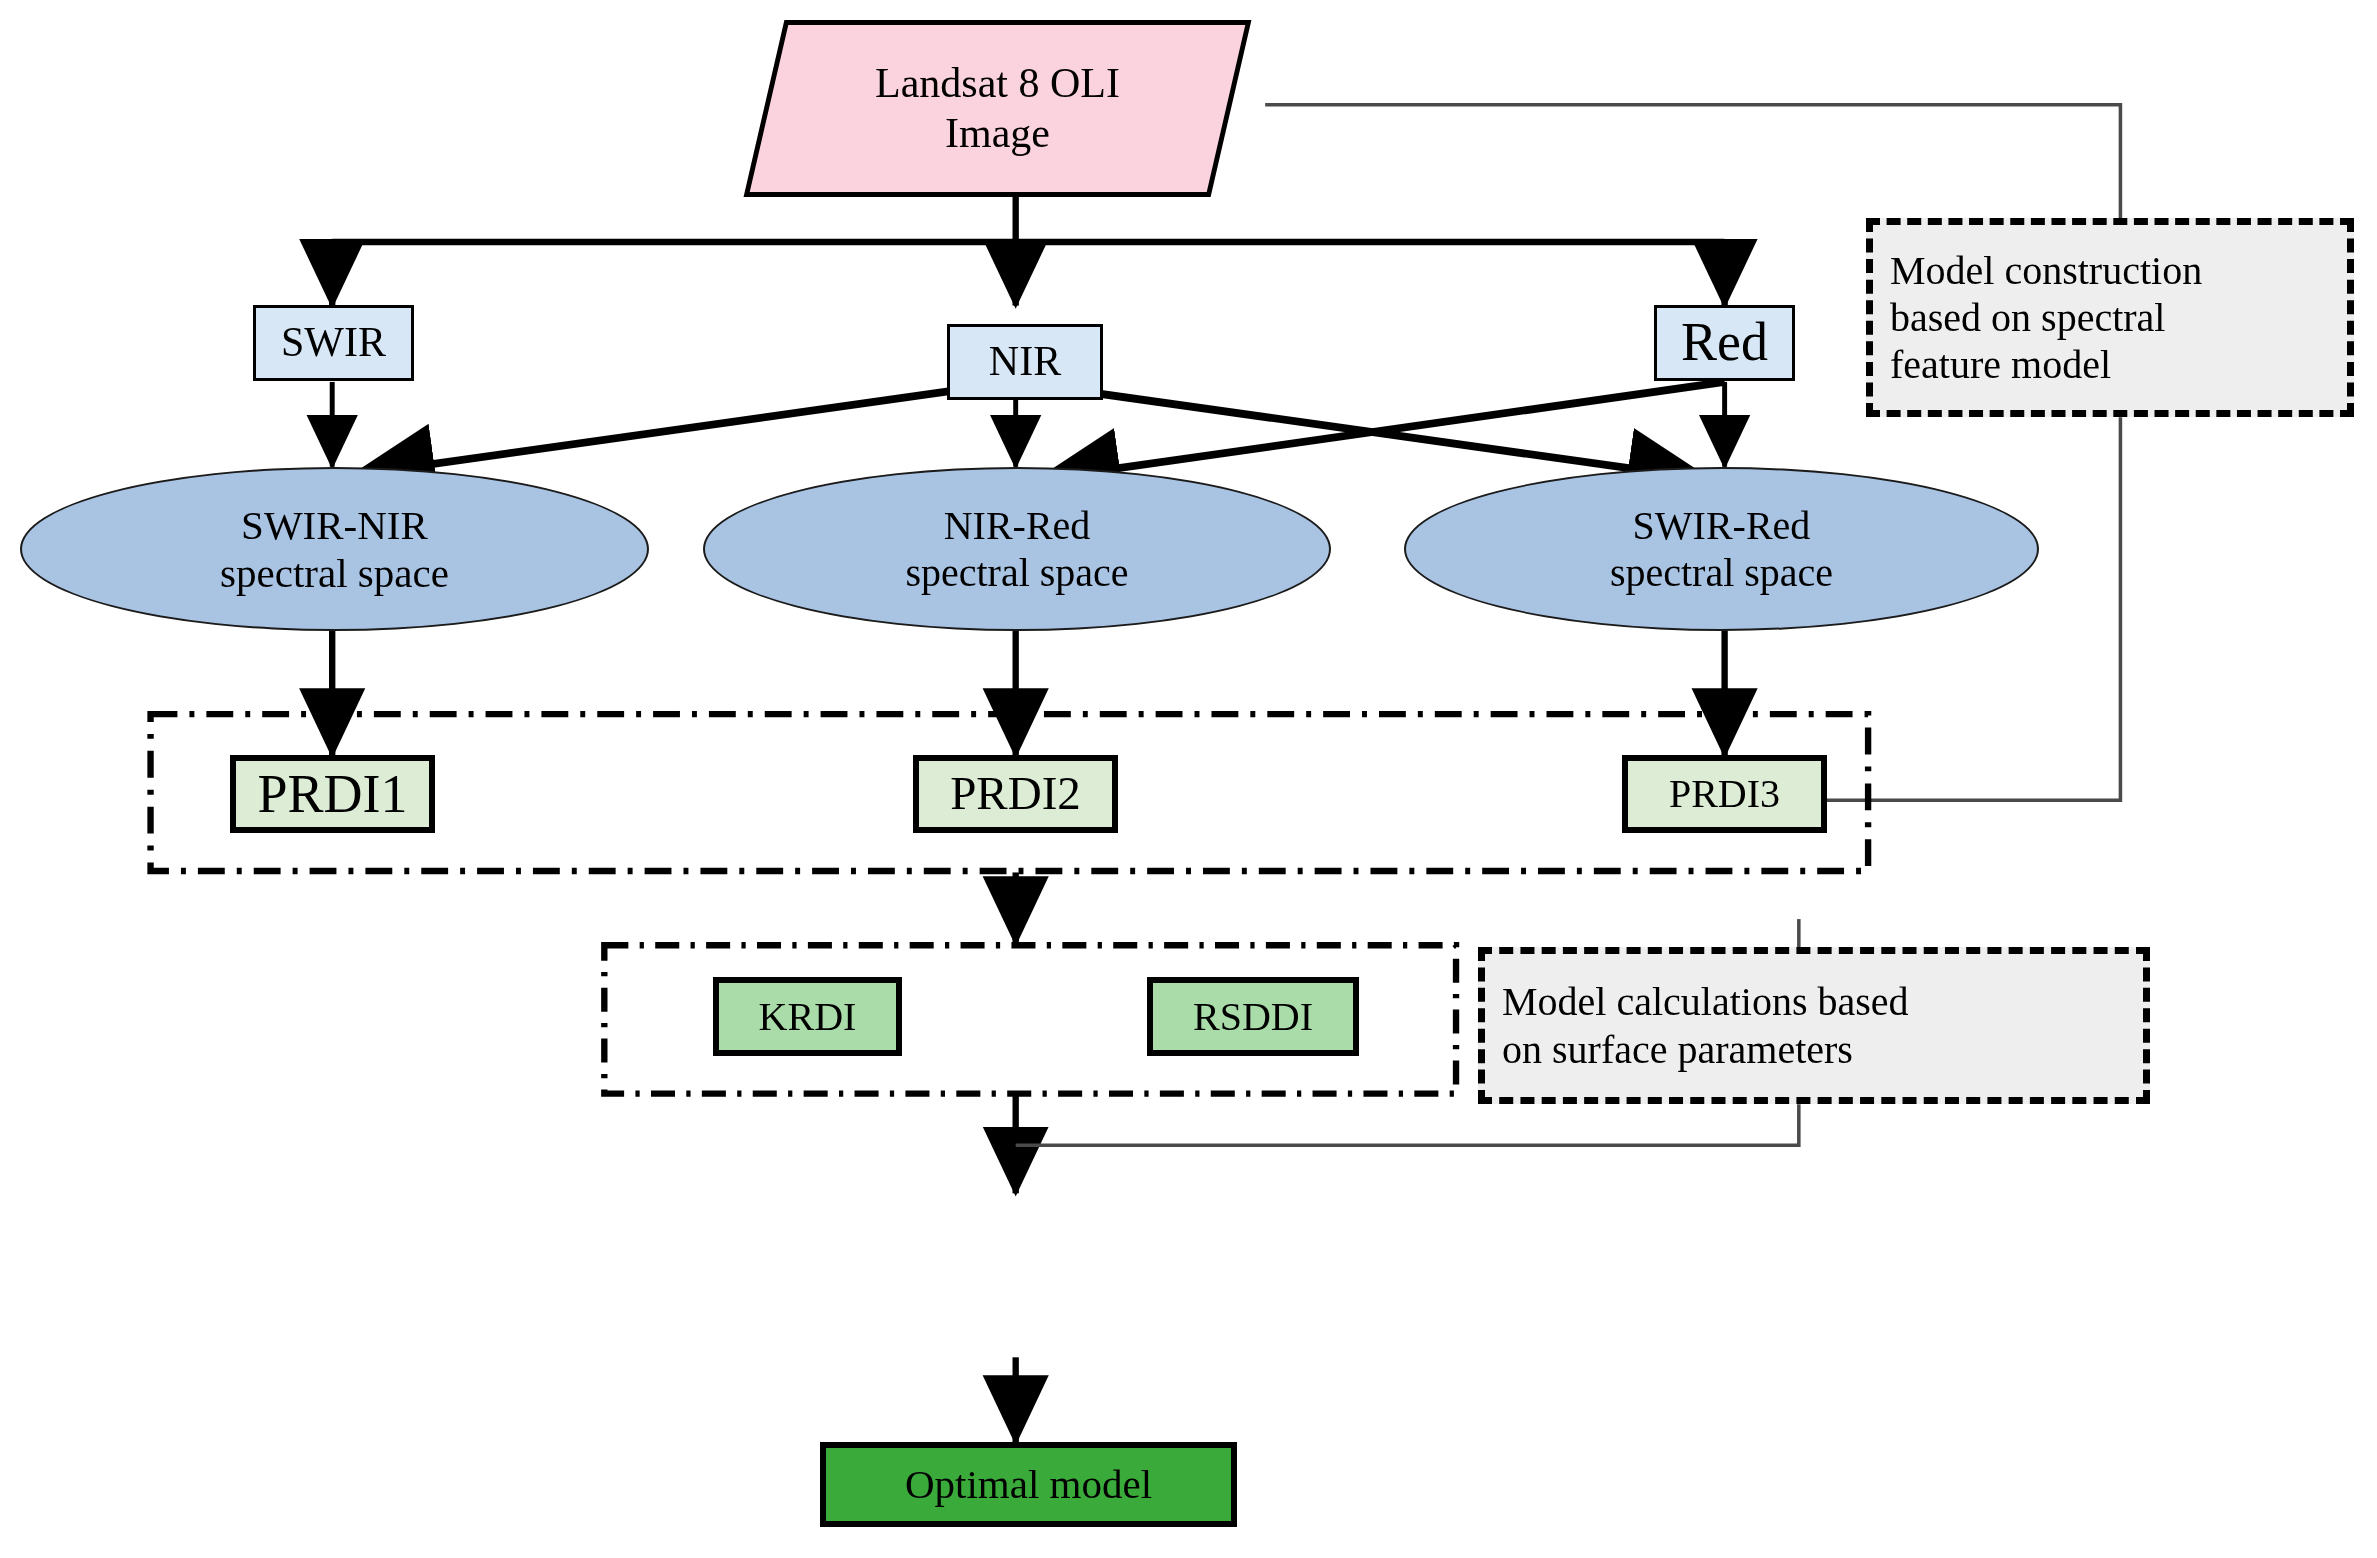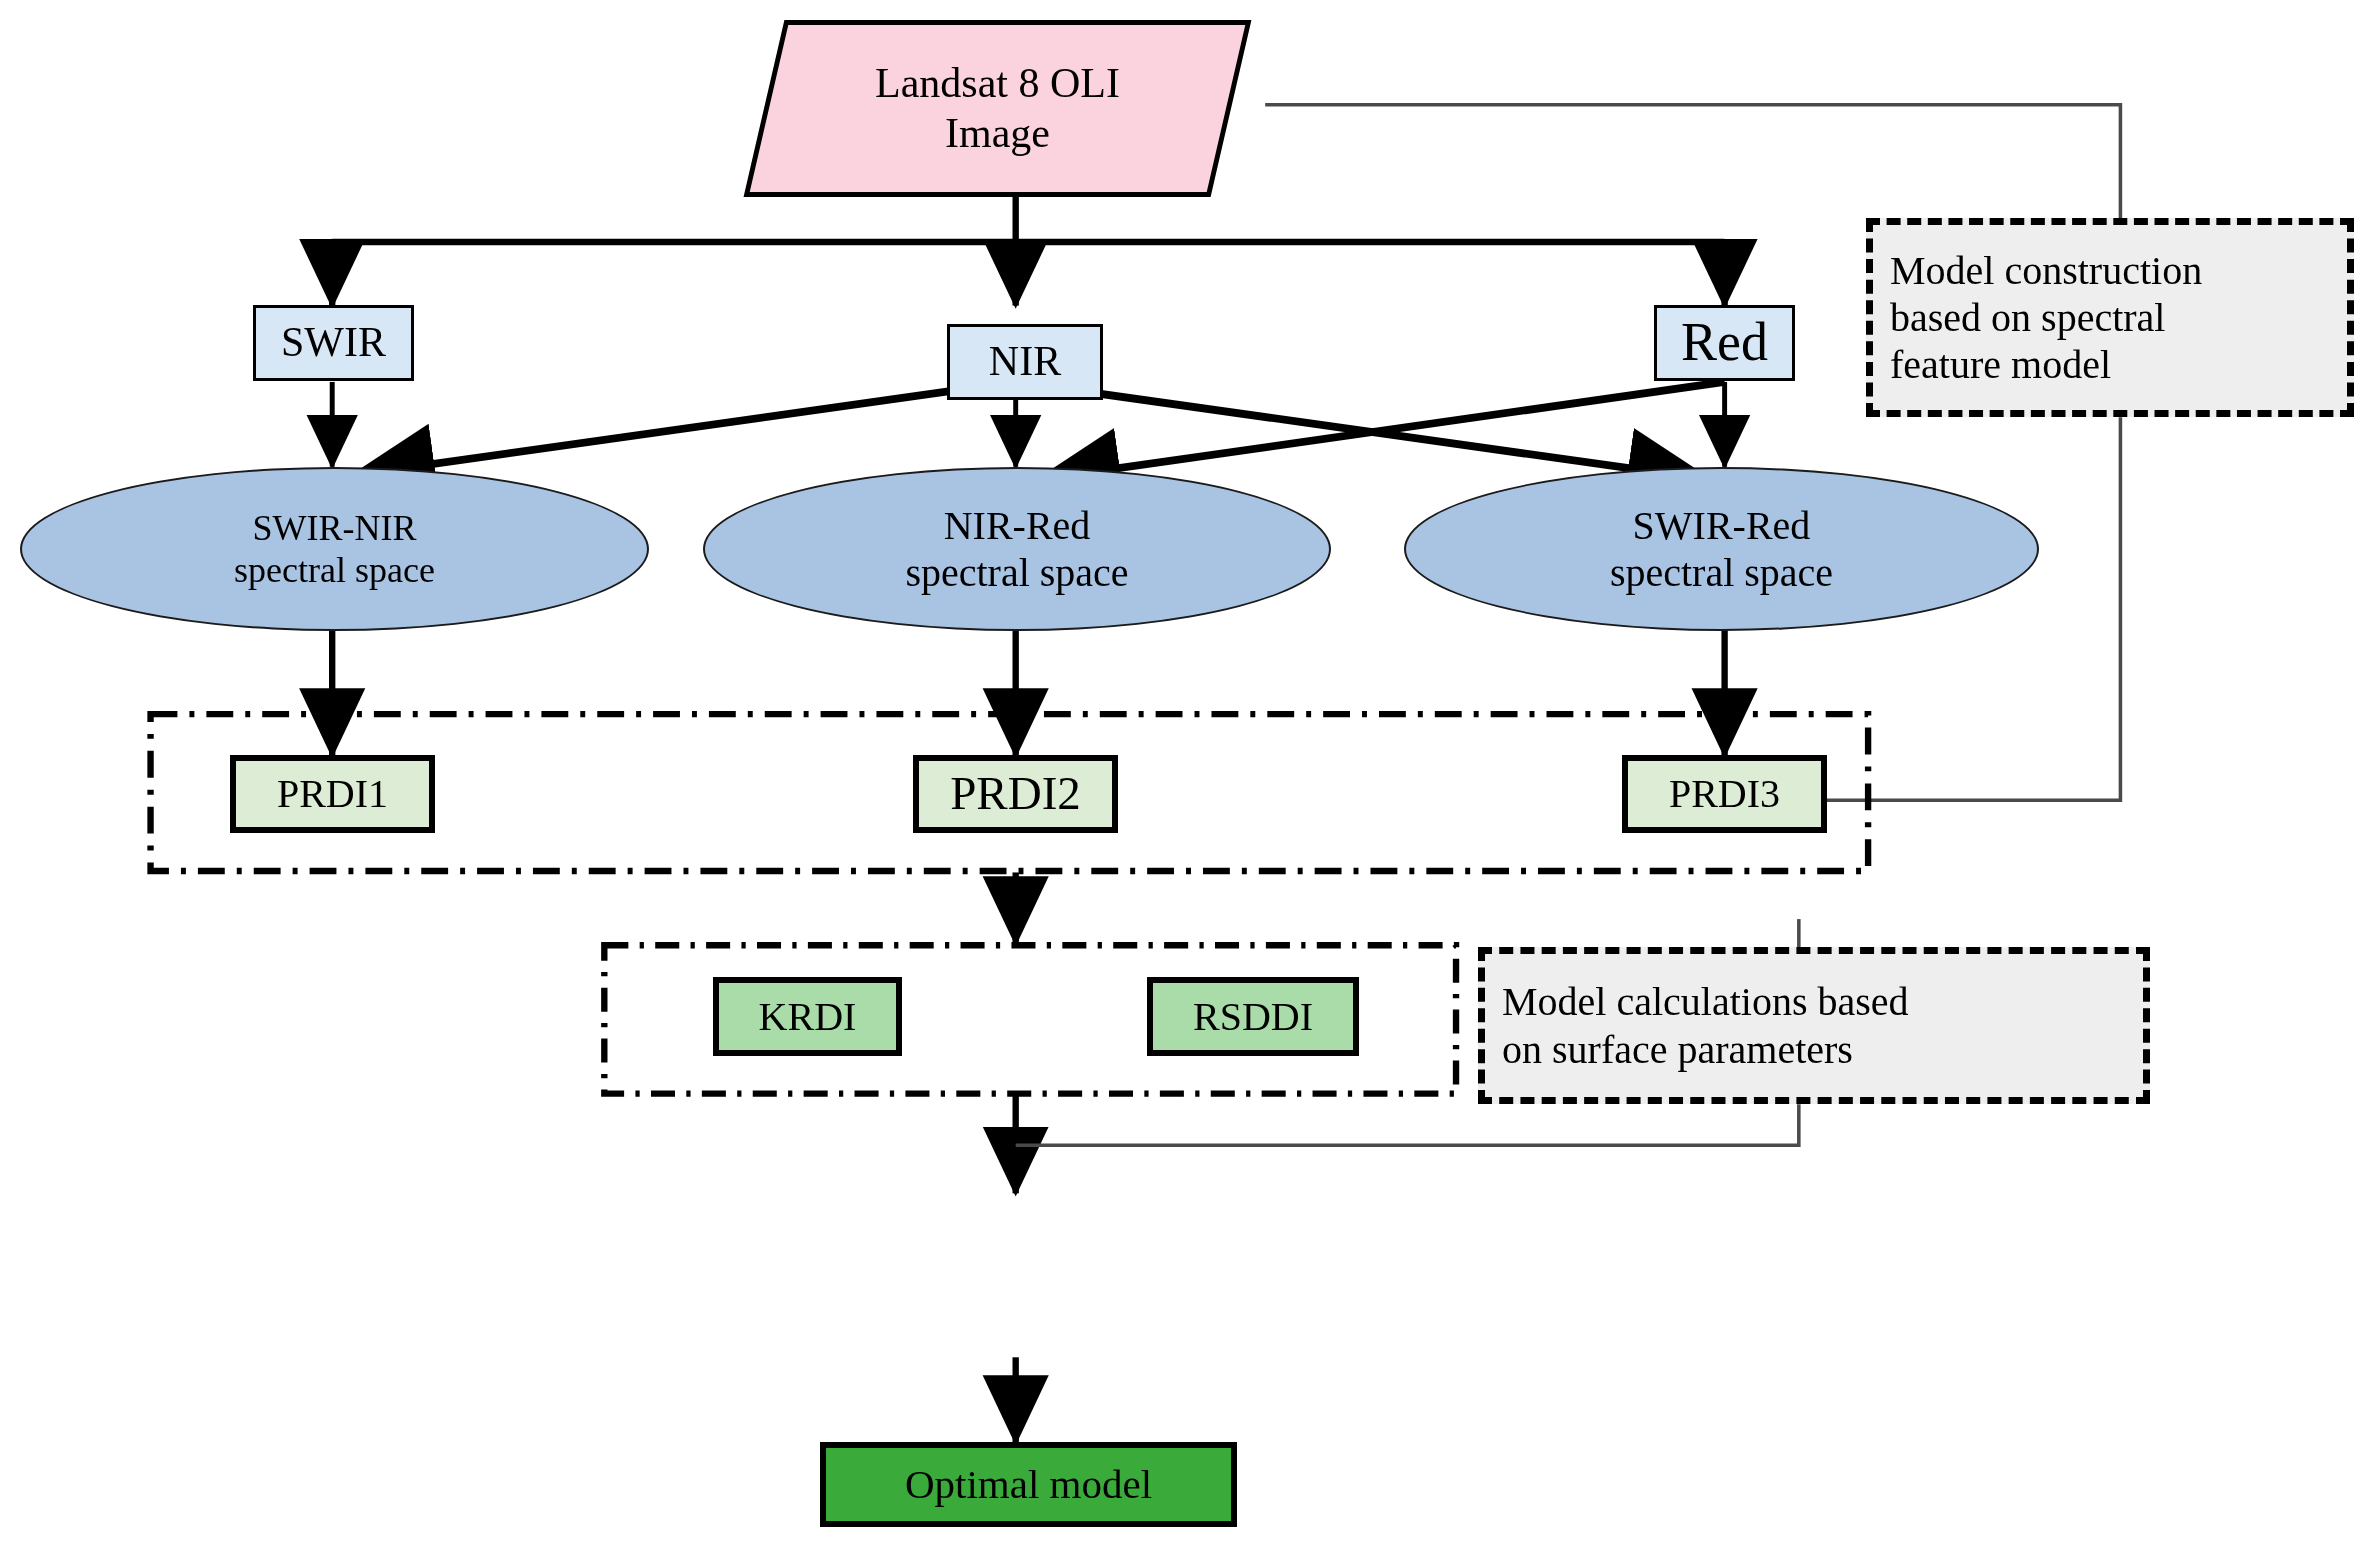--- a/index.html
+++ b/index.html
@@ -105,40 +105,40 @@
   <div class="node band-box" style="left:253px; top:305px; width:161px; height:76px; font-size:42px;">
     <span>SWIR</span>
   </div>
   <div class="node band-box" style="left:947px; top:305px; width:156px; height:76px; font-size:42px;margin-top:19px;">
     <span>NIR</span>
   </div>
   <div class="node band-box" style="left:1654px; top:305px; width:141px; height:76px; font-size:54px;">
     <span>Red</span>
   </div>
 
-  <div class="node ellipse" style="left:20px; top:467px; width:629px; height:164px; font-size:36px;">
+  <div class="node ellipse" style="left:20px; top:467px; width:629px; height:164px; font-size:41px;">
     <span>
       <span>SWIR-NIR</span><br>
       <span>spectral space</span>
     </span>
   </div>
   <div class="node ellipse" style="left:703px; top:467px; width:628px; height:164px; font-size:40px;">
     <span>
       <span>NIR-Red</span><br>
       <span>spectral space</span>
     </span>
   </div>
   <div class="node ellipse" style="left:1404px; top:467px; width:635px; height:164px; font-size:40px;">
     <span>
       <span>SWIR-Red</span><br>
       <span>spectral space</span>
     </span>
   </div>
 
-  <div class="node prdi-box" style="left:230px; top:755px; width:205px; height:78px; font-size:40px;">
+  <div class="node prdi-box" style="left:230px; top:755px; width:205px; height:78px; font-size:54px;align-items:flex-end;">
     <span>PRDI1</span>
   </div>
   <div class="node prdi-box" style="left:913px; top:755px; width:205px; height:78px; font-size:47px;">
     <span>PRDI2</span>
   </div>
   <div class="node prdi-box" style="left:1622px; top:755px; width:205px; height:78px; font-size:40px;">
     <span>PRDI3</span>
   </div>
 
   <div class="node calc-box" style="left:713px; top:977px; width:189px; height:79px; font-size:40px;">

